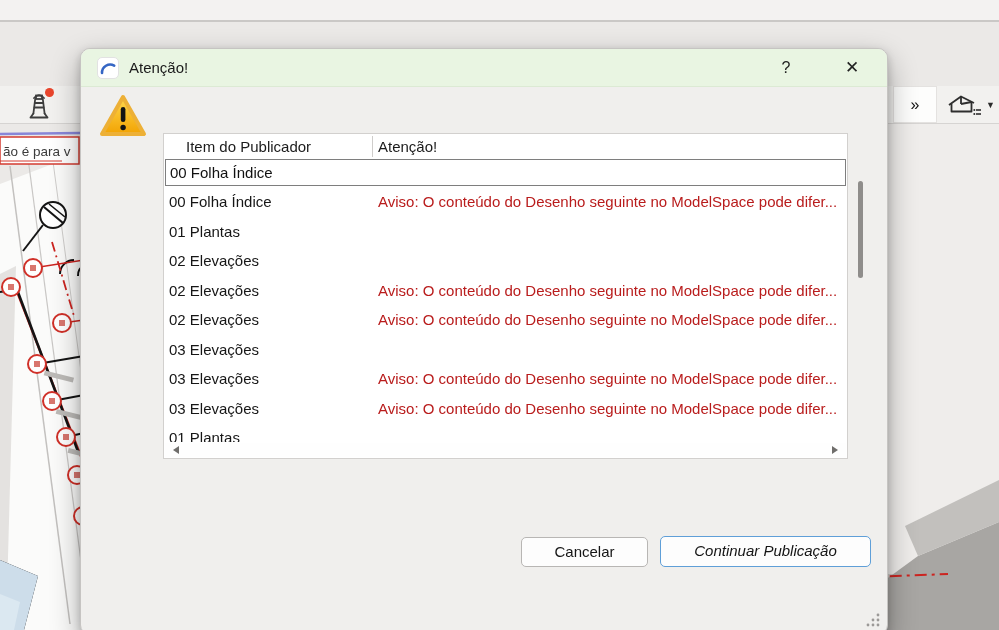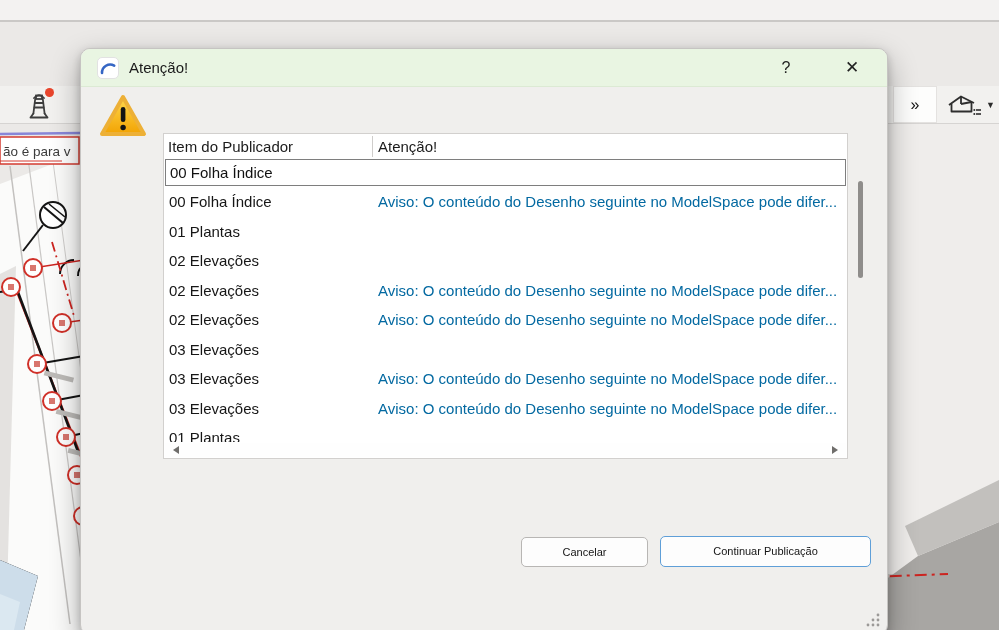--- a/index.html
+++ b/index.html
@@ -31,39 +31,39 @@
   .dlg-title { margin-left:10px; font-size:15px; color:#1a1a1a; }
   .hdr-btn { position:absolute; top:0; width:26px; height:38px; text-align:center; line-height:38px; font-size:16px; color:#222; cursor:default; }
   .help-btn { left:692px; }
   .close-btn { left:758px; font-size:17px; }
 
   .warn-icon { position:absolute; left:18px; top:44px; }
   .dlg-message { position:absolute; left:82px; top:53px; font-size:15px; font-weight:bold; color:#111; }
 
   .err-table { position:absolute; left:82px; top:84px; width:685px; height:326px; background:#fff; border:1px solid #d2d0ce; }
   .thead { position:absolute; left:0; top:0; right:0; height:25px; display:flex; align-items:center; background:#fff; }
-  .thead .h1 { width:208px; padding-left:4px; font-size:15px; color:#1b1b1b; }
+  .thead .h1 { width:208px; padding-left:22px; font-size:15px; color:#1b1b1b; }
   .thead .h2 { flex:1; padding-left:5px; font-size:15px; color:#1b1b1b; border-left:1px solid #cfcdcb; height:21px; line-height:21px; }
   .sel-row { position:absolute; left:1px; right:1px; top:25px; height:27px; border:1px solid #7e7e7e; background:#fff;
              display:flex; align-items:center; }
   .sel-row .c1 { padding-left:4px; font-size:15px; color:#111; }
   .tbody { position:absolute; left:1px; right:1px; top:53px; bottom:16px; overflow:hidden; }
   .trow { display:flex; height:29.5px; align-items:center; }
   .trow .c1 { width:207px; padding-left:4px; font-size:15px; color:#161616; white-space:nowrap; }
-  .trow .c2 { flex:1; padding-left:6px; font-size:15px; color:#0369a1; white-space:nowrap; overflow:hidden; }
+  .trow .c2 { flex:1; padding-left:6px; font-size:15px; color:#b91c1c; white-space:nowrap; overflow:hidden; }
   .hscroll { position:absolute; left:1px; right:1px; bottom:1px; height:14px; background:#fefefe; }
   .arr { position:absolute; top:3px; width:0; height:0; border-top:4.5px solid transparent; border-bottom:4.5px solid transparent; }
   .arr-left { left:8px; border-right:6px solid #6f6d6b; }
   .arr-right { right:8px; border-left:6px solid #6f6d6b; }
 
   .vscroll-thumb { position:absolute; left:777px; top:132px; width:5px; height:97px; background:#8f8d8b; border-radius:3px; }
 
-  .btn { position:absolute; background:#fdfdfd; border-radius:5px; font-size:11px; color:#151515; text-align:center; cursor:default; }
+  .btn { position:absolute; background:#fdfdfd; border-radius:5px; font-size:15px; color:#151515; text-align:center; cursor:default; }
   .btn-cancel { left:440px; top:488px; width:127px; height:30px; line-height:28px; border:1px solid #b8b6b4; }
-  .btn-continue { left:579px; top:487px; width:211px; height:31px; line-height:28px; border:1.5px solid #5f9fd8; }
+  .btn-continue { left:579px; top:487px; width:211px; height:31px; line-height:28px; border:1.5px solid #5f9fd8;font-style:italic; }
 
   .resize-grip { position:absolute; right:7px; bottom:7px; }
 </style>
 </head>
 <body>
 
 <div class="top-strip"></div>
 <div class="mid-strip"></div>
 
 <svg class="drawing" width="999" height="506" viewBox="0 0 999 506">

